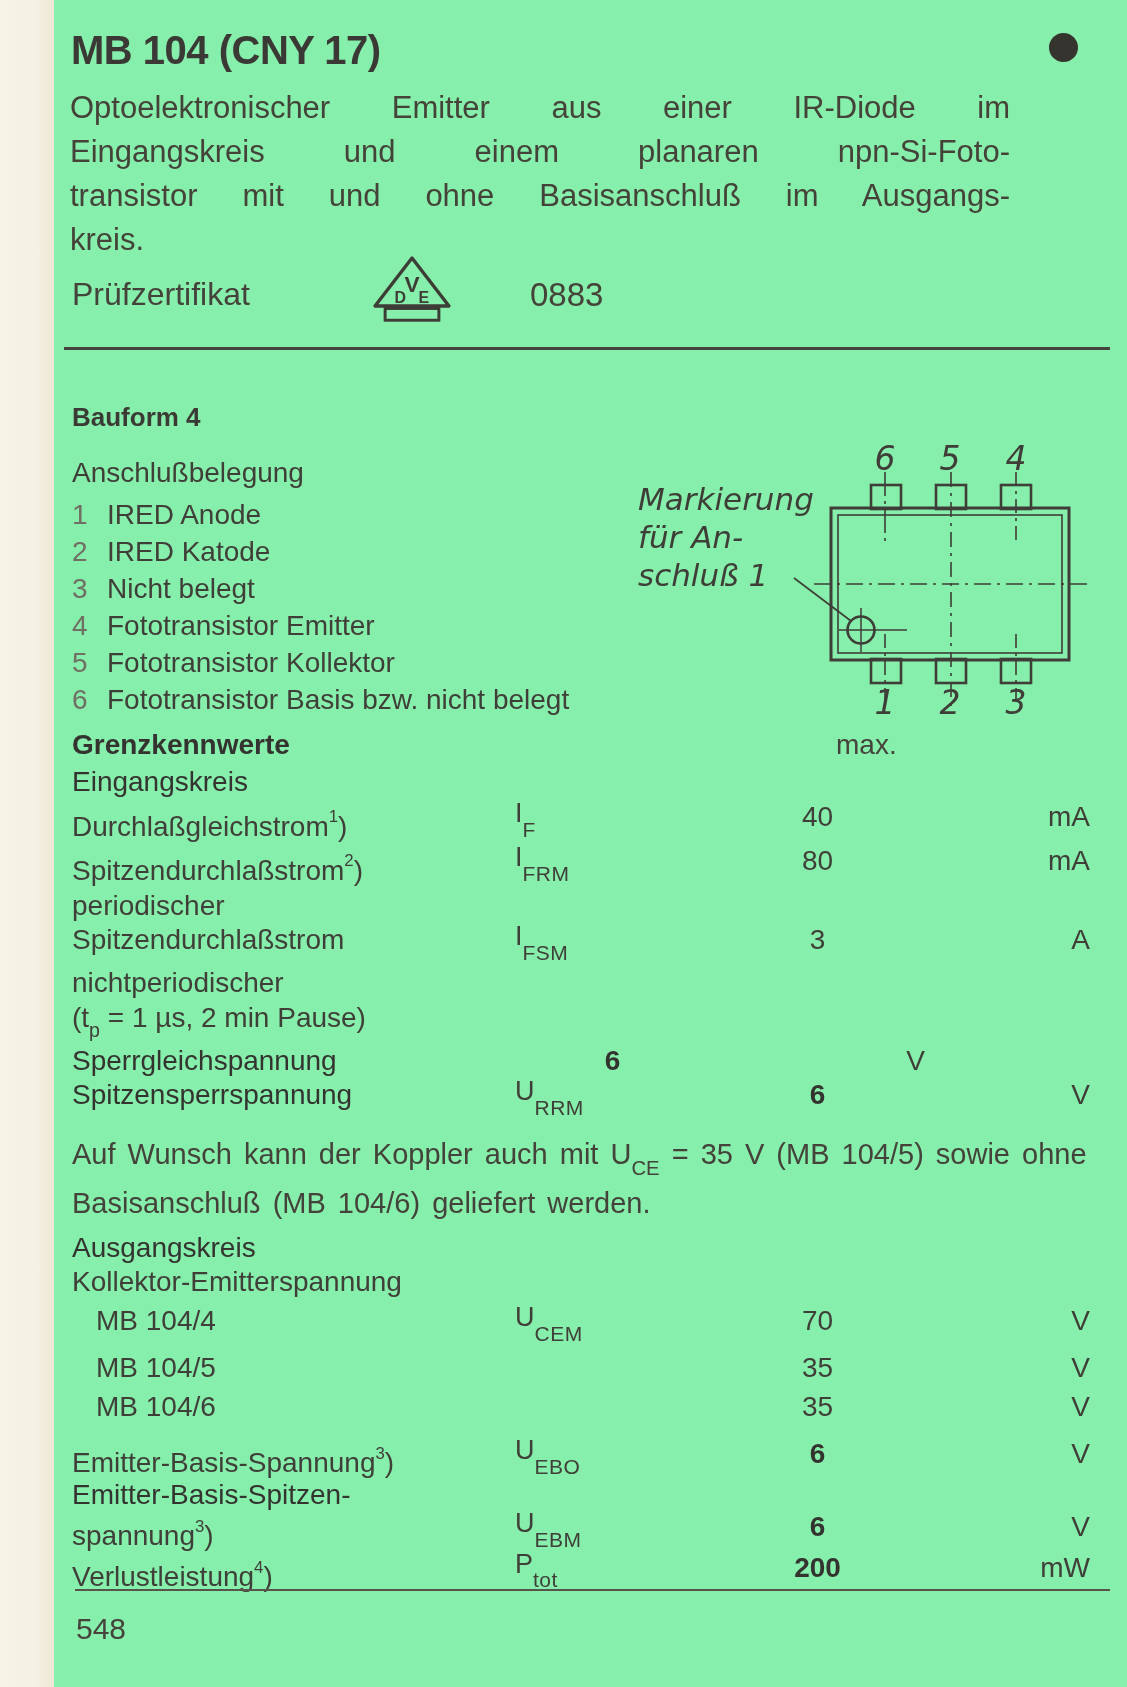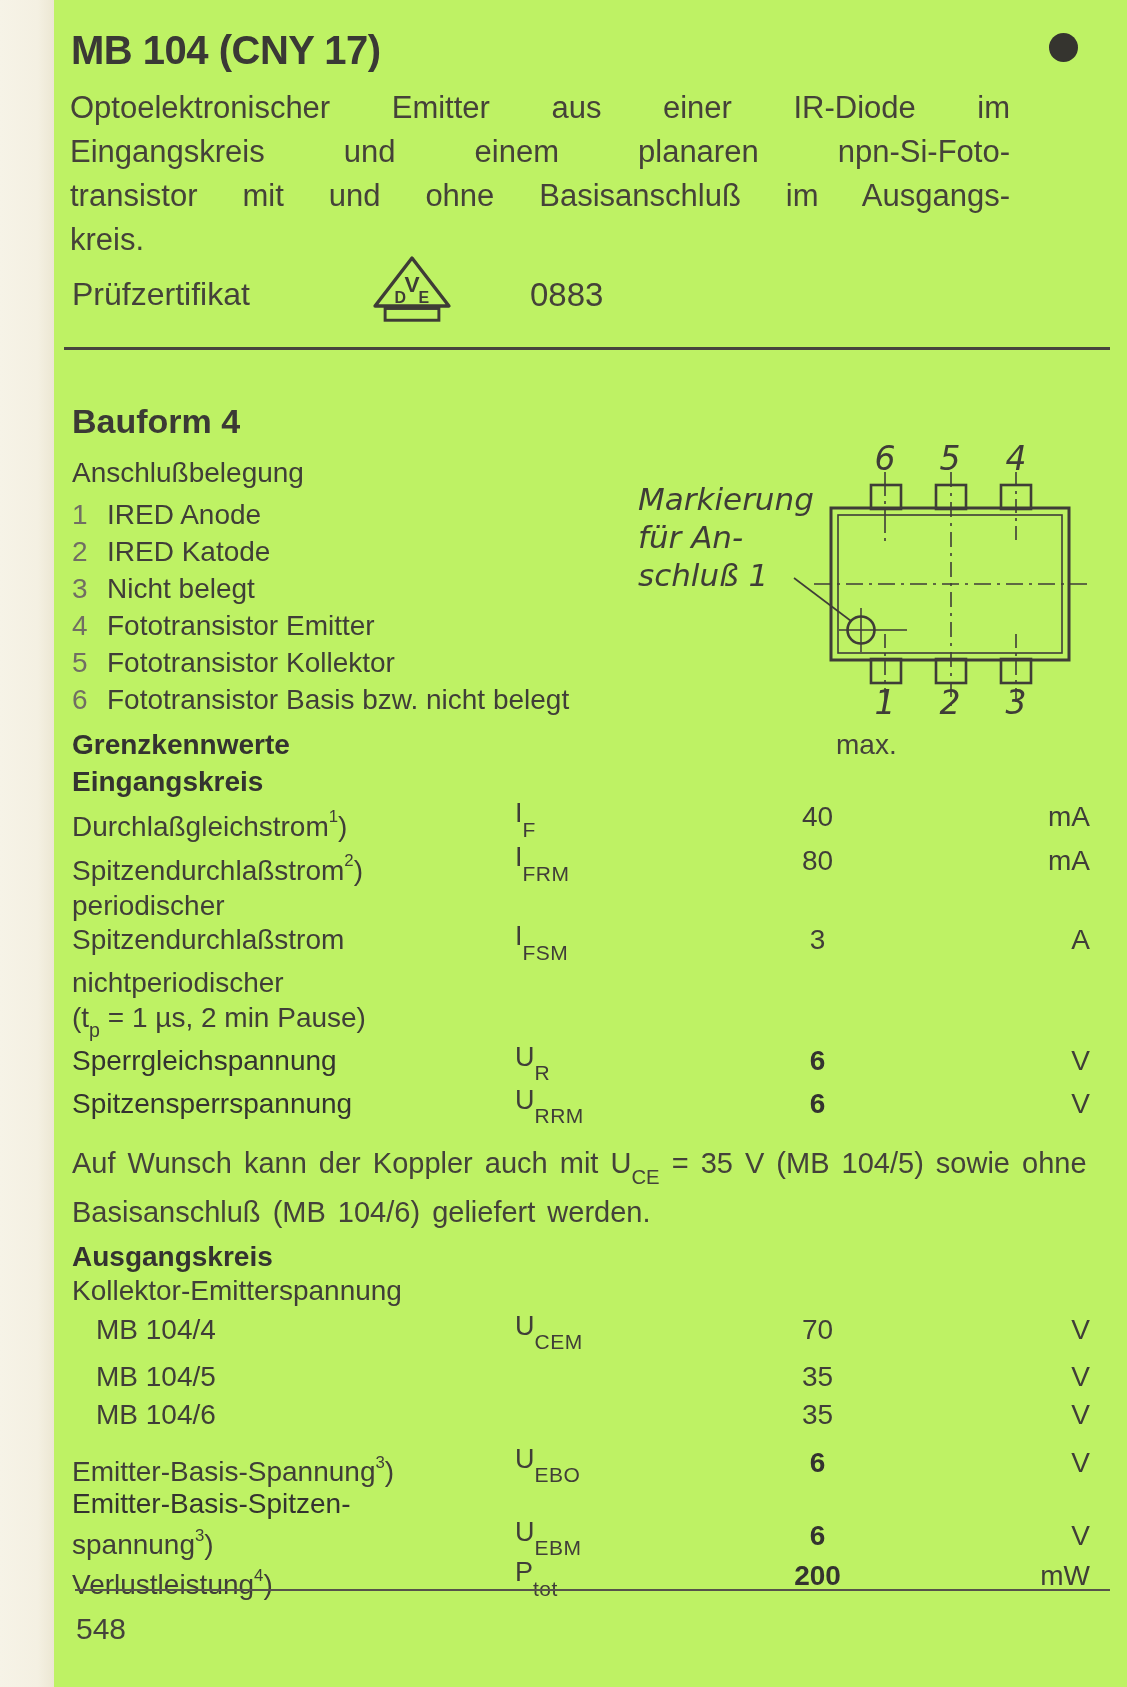--- a/index.html
+++ b/index.html
@@ -1,18 +1,18 @@
 <!DOCTYPE html>
 <html><head>
 <meta charset="utf-8">
 <style>
   html,body{margin:0;padding:0;background:#e7e3d2;}
   .page{
     position:relative;width:1127px;height:1687px;overflow:hidden;
-    background:#bef264;
+    background:#86efac;
     font-family:"Liberation Sans","DejaVu Sans",sans-serif;
     color:#403e38;
   }
   .left-edge{
     position:absolute;left:0;top:0;width:54px;height:100%;
     background:linear-gradient(90deg,#f6f3e7,#f4f0e2 70%,#ece7d3 100%);
   }
   .corner-dot{
     position:absolute;left:1049px;top:33px;width:29px;height:29px;
     border-radius:50%;background:#35342f;
@@ -25,33 +25,33 @@
     font-size:31px;line-height:44px;color:#454239;word-spacing:5px;}
   .iline.j{text-align:justify;text-align-last:justify;}
   .cert{position:absolute;left:72px;top:254px;width:700px;height:86px;}
   .cert-label{position:absolute;left:0;top:22px;font-size:32px;color:#44423a;}
   .vde-logo{position:absolute;left:298px;top:0px;}
   .cert-number{position:absolute;left:458px;top:22px;font-size:33px;color:#454239;}
   .rule{position:absolute;background:#47453e;}
   .rule-top{left:64px;top:347px;width:1046px;height:3px;}
   .rule-bottom{left:75px;top:1589px;width:1035px;height:2px;background:#56544b;}
   .bauform-heading{position:absolute;left:72px;top:402px;margin:0;
-    font-size:34px;font-weight:700;color:#3b3a35;}
+    font-size:26px;font-weight:700;color:#3b3a35;}
   .pin-assign-heading{position:absolute;left:72px;top:457px;font-size:28px;}
   .pins{position:absolute;left:72px;top:496px;font-size:28px;line-height:37px;}
   .pin .num{display:inline-block;width:35px;color:#716e63;}
   .diagram{position:absolute;left:618px;top:408px;}
   .diagram text{font-family:"DejaVu Sans","Liberation Sans",sans-serif;
     font-style:italic;fill:#3f3d37;}
   
   .limits{position:absolute;left:72px;top:726px;width:1018px;font-size:28px;}
   .thead{position:relative;height:37px;line-height:37px;}
   .t-heading{font-weight:700;color:#343330;}
   .max-label{position:absolute;left:764px;top:0;color:#45433b;}
-  .shead{height:37px;line-height:37px;font-weight:700;color:#343330;}
+  .shead{height:37px;line-height:37px;font-weight:400;color:#343330;}
   .shead.out{margin-top:6px;}
   .trow{display:grid;grid-template-columns:443px 195px 215px 165px;}
   .lh-in .trow{line-height:34.5px;}
   .lh-out .trow{line-height:32px;}
   .lh-out .trow.ind{line-height:30.5px;margin-top:8px;}
   .lh-out .trow.ind + .trow:not(.ind){margin-top:16px;}
   .c-label sup{font-size:60%;vertical-align:40%;}
   .c-label sub{font-size:70%;position:relative;top:4px;}
   .c-label.b{font-weight:400;color:#343330;}
   .c-label.indent{padding-left:24px;}
@@ -174,21 +174,20 @@
           <span class="c-unit"></span>
         </div>
         <div class="trow">
           <span class="c-label">(t<sub>p</sub> = 1 µs, 2 min Pause)</span>
           <span class="c-sym"></span>
           <span class="c-val"></span>
           <span class="c-unit"></span>
         </div>
         <div class="trow">
           <span class="c-label b">Sperrgleichspannung</span>
-          <span class="c-sym"><span class="sm">U</span><sub>R</sub></span>
           <span class="c-val b">6</span>
           <span class="c-unit">V</span>
         </div>
         <div class="trow">
           <span class="c-label b">Spitzensperrspannung</span>
           <span class="c-sym"><span class="sm">U</span><sub>RRM</sub></span>
           <span class="c-val b">6</span>
           <span class="c-unit">V</span>
         </div>
       </div>

